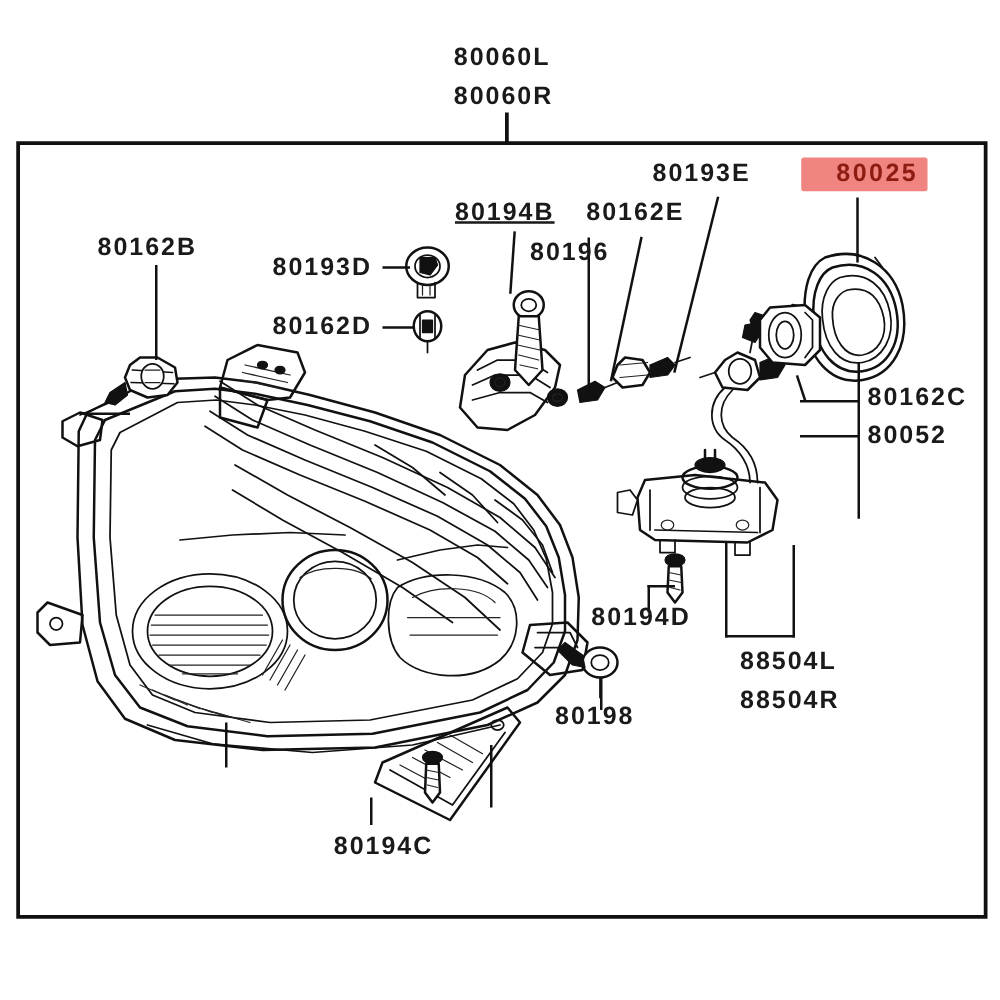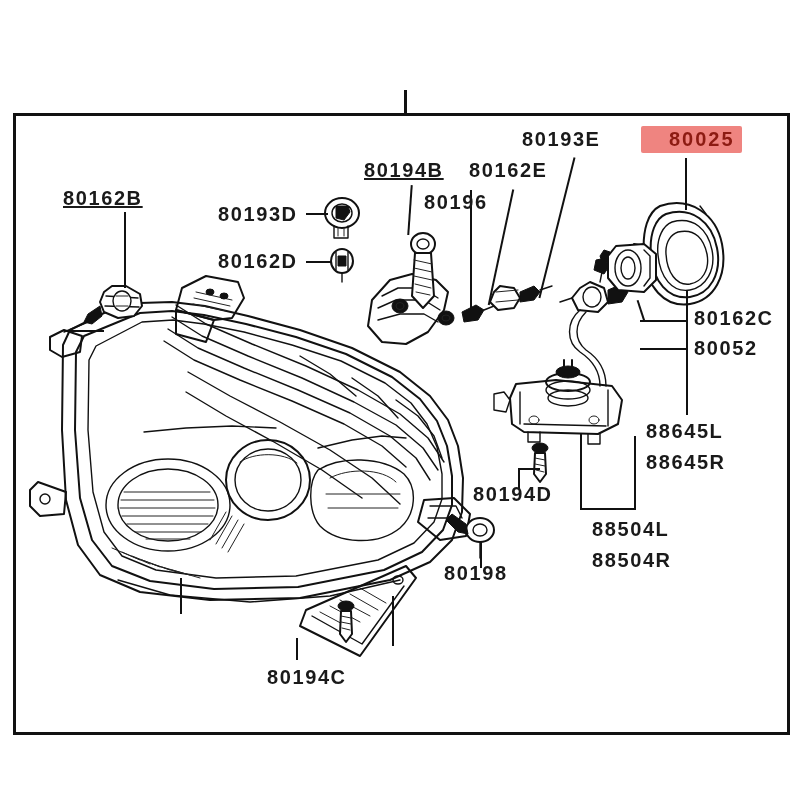--- a/index.html
+++ b/index.html
@@ -114,20 +114,24 @@
     stroke: #111111;
     stroke-width: 1.4;
     stroke-linejoin: round;
   }
 </style>
 </head>
 <body>
 
 <div id="page">
 
+  <div class="lbl" style="left:363px; top:36px;">
+    <span class="ln">80060L</span>
+    <span class="ln">80060R</span>
+  </div>
   <div class="assembly-leader"></div>
 
   <div id="frame"></div>
 
   <svg class="art" viewBox="0 0 800 800">
 
     <g>
 
       <path class="stroke" d="M70,330 L63,345 L62,430 L66,500 L78,545 L100,575
         L140,592 L210,600 L300,598 L390,580 L430,562 L452,540
@@ -422,44 +426,40 @@
   <div class="leader h" style="left:518px; top:468px; width:22px;"></div>
 
   <div class="leader v" style="left:480px; top:542px; height:26px;"></div>
 
   <div class="leader v" style="left:180px; top:578px; height:36px;"></div>
 
   <div class="leader v" style="left:296px; top:638px; height:22px;"></div>
 
   <div class="leader v" style="left:392px; top:596px; height:50px;"></div>
 
-  <div class="lbl" style="left:63px; top:188px;text-decoration:underline;">80162B</div>
+  <div class="lbl" style="left:78px; top:188px;">80162B</div>
 
   <div class="lbl" style="left:218px; top:204px;">80193D</div>
 
   <div class="lbl" style="left:218px; top:251px;">80162D</div>
 
   <div class="lbl" style="left:364px; top:160px;text-decoration:underline;">80194B</div>
 
   <div class="lbl" style="left:469px; top:160px;">80162E</div>
 
   <div class="lbl" style="left:424px; top:192px;">80196</div>
 
   <div class="lbl" style="left:522px; top:129px;">80193E</div>
 
   <div class="lbl highlight" style="left:641px; top:126px;padding-left:28px;">80025</div>
 
   <div class="lbl" style="left:694px; top:308px;">80162C</div>
 
   <div class="lbl" style="left:694px; top:338px;">80052</div>
 
-  <div class="lbl" style="left:646px; top:421px;">
-    <span class="ln">88645L</span>
-    <span class="ln">88645R</span>
-  </div>
 
   <div class="lbl" style="left:592px; top:519px;">
     <span class="ln">88504L</span>
     <span class="ln">88504R</span>
   </div>
 
   <div class="lbl" style="left:473px; top:484px;">80194D</div>
 
   <div class="lbl" style="left:444px; top:563px;">80198</div>
 

